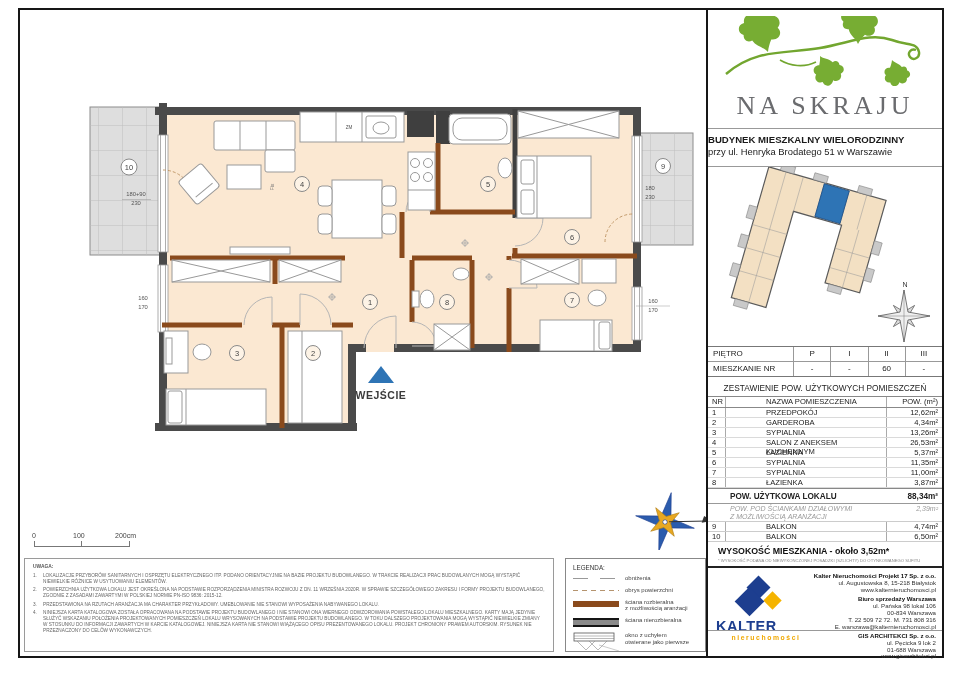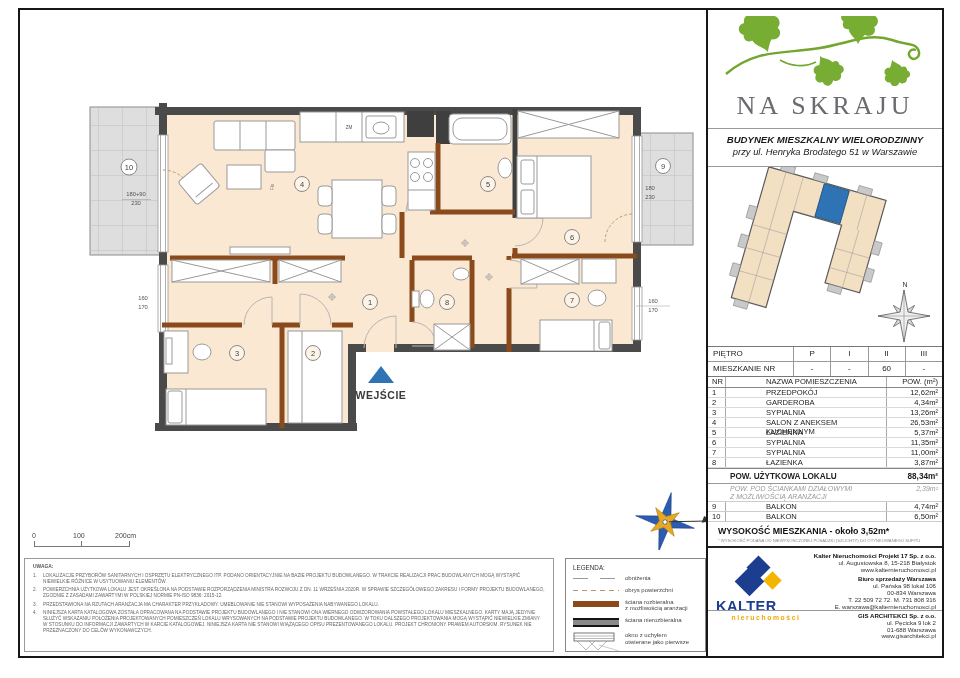--- a/index.html
+++ b/index.html
@@ -36,21 +36,21 @@
   .sw-brown { height: 6px; margin-top: 2px; background: #8a4a1c; }
   .sw-black { height: 9px; margin-top: 1px; border-top: 2.5px solid #151515; border-bottom: 2.5px solid #151515; background: #8a8a8a; }
 
   
   .panel { position: absolute; right: 0; top: 0; bottom: 0; width: 236px; border-left: 2px solid #161616;
            display: flex; flex-direction: column; background: #fff; }
   .sec-logo { height: 119px; border-bottom: 1px solid #999; position: relative; }
   .vine { position: absolute; left: 12px; top: 6px; }
   .brand { position: absolute; bottom: 7px; left: 0; right: 0; text-align: center;
            font-family: "Liberation Serif", serif; font-size: 26px; color: #6a6b6e; letter-spacing: 4px; }
-  .sec-addr { height: 38px; border-bottom: 1px solid #999; text-align: center; padding-top: 5px; font-style: italic; }
+  .sec-addr { height: 38px; border-bottom: 1px solid #999; padding-top: 5px; }
   .addr1 { font-size: 9.6px; font-weight: bold; color: #1a1a1a; }
   .addr2 { font-size: 9.4px; color: #1a1a1a; margin-top: 1px; }
   .sec-site { height: 180px; border-bottom: 1px solid #777; position: relative; }
 
   .floor-tbl { height: 30px; font-size: 8px; }
   .ft-row { height: 15px; display: flex; border-bottom: 1px solid #999; }
   .ft-row.last { border-bottom: 1px solid #777; }
   .ft-label { width: 86px; flex: 0 0 86px; border-right: 1px solid #999; padding: 2px 17px 0 5px; }
   .ft-cell { flex: 1; border-right: 1px solid #999; text-align: center; padding-top: 2px; }
   .ft-cell:last-child { border-right: none; }
@@ -457,20 +457,21 @@
       </div>
       <div class="ft-row last">
         <div class="ft-label">MIESZKANIE NR</div>
         <div class="ft-cell">-</div>
         <div class="ft-cell">-</div>
         <div class="ft-cell">60</div>
         <div class="ft-cell">-</div>
       </div>
     </div>
 
+    <div class="list-title">ZESTAWIENIE POW. UŻYTKOWYCH POMIESZCZEŃ</div>
 
     <div class="rt-head">
       <div class="c-nr">NR</div>
       <div class="c-name">NAZWA POMIESZCZENIA</div>
       <div class="c-area">POW. (m²)</div>
     </div>
     <div class="rt-row">
         <div class="c-nr">1</div>
         <div class="c-name">PRZEDPOKÓJ</div>
         <div class="c-area">12,62m²</div>

